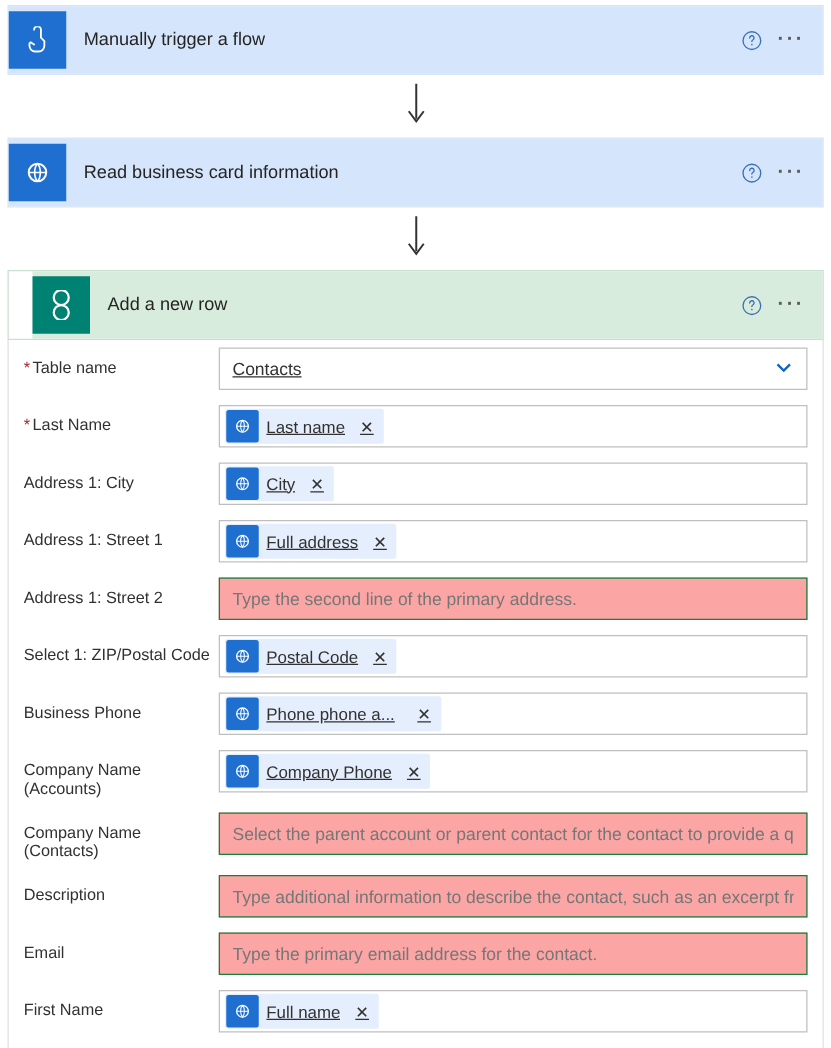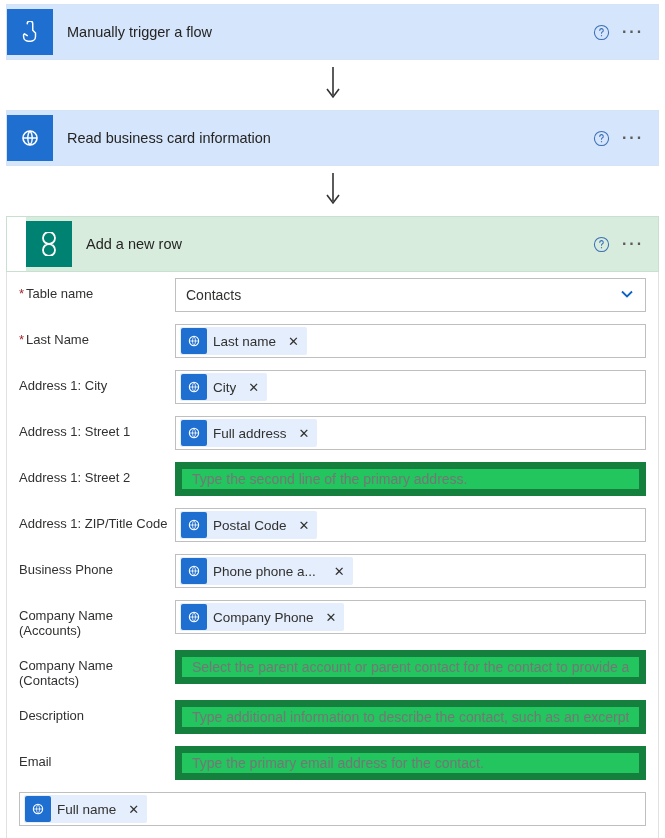--- a/index.html
+++ b/index.html
@@ -18,32 +18,32 @@
   .icon-blue { background: #1f6fd0; }
   .icon-green { background: #008272; }
 
   .arrow-wrap { display:flex; justify-content:center; height:50px; align-items:center; }
   .arrow-wrap svg { width:22px; height:40px; }
 
   .form-body { border:1px solid #e1e1e1; border-top:none; }
   .form-row { display:flex; align-items:flex-start; padding: 6px 12px; }
   .field-label { width: 156px; font-size: 13px; color:#323130; padding-top:8px; }
   .field-label.req::before { content:"*"; color:#a4262c; margin-right:2px; }
-  .field-control { flex:1; }
+  .field-control { flex:1;text-decoration:underline; }
 
   .dropdown { border:1px solid #bfbfbf; height:34px; display:flex; align-items:center; padding: 0 10px; font-size: 14px; color:#323130; justify-content:space-between; background:#fff; cursor:pointer; }
   .dropdown .chevron { color:#0b63c4; }
 
   .token-input { border:1px solid #bfbfbf; min-height:34px; display:flex; align-items:center; padding: 2px 4px; background:#fff; gap:4px; flex-wrap:wrap; }
   .token { display:inline-flex; align-items:center; background:#e4eefc; height:28px; border-radius:2px; padding:0 2px 0 0; font-size:13.5px; color:#323130; }
   .token-icon { width:26px; height:26px; background:#1f6fd0; display:flex; align-items:center; justify-content:center; margin:1px 6px 1px 1px; border-radius:2px; }
   .token-label { white-space:nowrap; overflow:hidden; text-overflow:ellipsis; max-width:140px; }
   .token-x { margin-left:6px; font-size:13px; color:#323130; cursor:pointer; padding: 0 6px; }
 
-  .text-input { border:7px solid #15803d; height:34px; width:100%; padding:0 10px; font-size:14px; color:#323130; background:#22c55e; }
+  .text-input { border:1px solid #15803d; height:34px; width:100%; padding:0 10px; font-size:14px; color:#323130; background:#fca5a5; }
   .text-input::placeholder { color:#767676; }
 
 </style>
 </head>
 <body>
 
 <div class="step">
   <div class="step-header bg-blue-light">
     <div class="step-icon icon-blue">
       <svg width="22" height="22" viewBox="0 0 24 24" fill="none">
@@ -192,21 +192,21 @@
   </div>
 
   <div class="form-row">
     <div class="field-label">Address 1: Street 2</div>
     <div class="field-control">
       <input class="text-input" placeholder="Type the second line of the primary address." style="">
     </div>
   </div>
 
   <div class="form-row">
-    <div class="field-label">Address 1: ZIP/Title Code</div>
+    <div class="field-label">Select 1: ZIP/Postal Code</div>
     <div class="field-control">
       <div class="token-input">
         <span class="token">
           <span class="token-icon">
               <svg width="16" height="16" viewBox="0 0 24 24">
                 <circle cx="12" cy="12" r="7" stroke="#fff" stroke-width="1.6" fill="none"></circle>
                 <path d="M5 12h14M12 5c3 3 3 11 0 14M12 5c-3 3-3 11 0 14" stroke="#fff" stroke-width="1.2" fill="none"></path>
               </svg>
             </span>
           <span class="token-label">Postal Code</span>
@@ -267,20 +267,21 @@
   </div>
 
   <div class="form-row">
     <div class="field-label">Email</div>
     <div class="field-control">
       <input class="text-input" placeholder="Type the primary email address for the contact." style="">
     </div>
   </div>
 
   <div class="form-row">
+    <div class="field-label">First Name</div>
     <div class="field-control">
       <div class="token-input">
         <span class="token">
           <span class="token-icon">
               <svg width="16" height="16" viewBox="0 0 24 24">
                 <circle cx="12" cy="12" r="7" stroke="#fff" stroke-width="1.6" fill="none"></circle>
                 <path d="M5 12h14M12 5c3 3 3 11 0 14M12 5c-3 3-3 11 0 14" stroke="#fff" stroke-width="1.2" fill="none"></path>
               </svg>
             </span>
           <span class="token-label">Full name</span>

